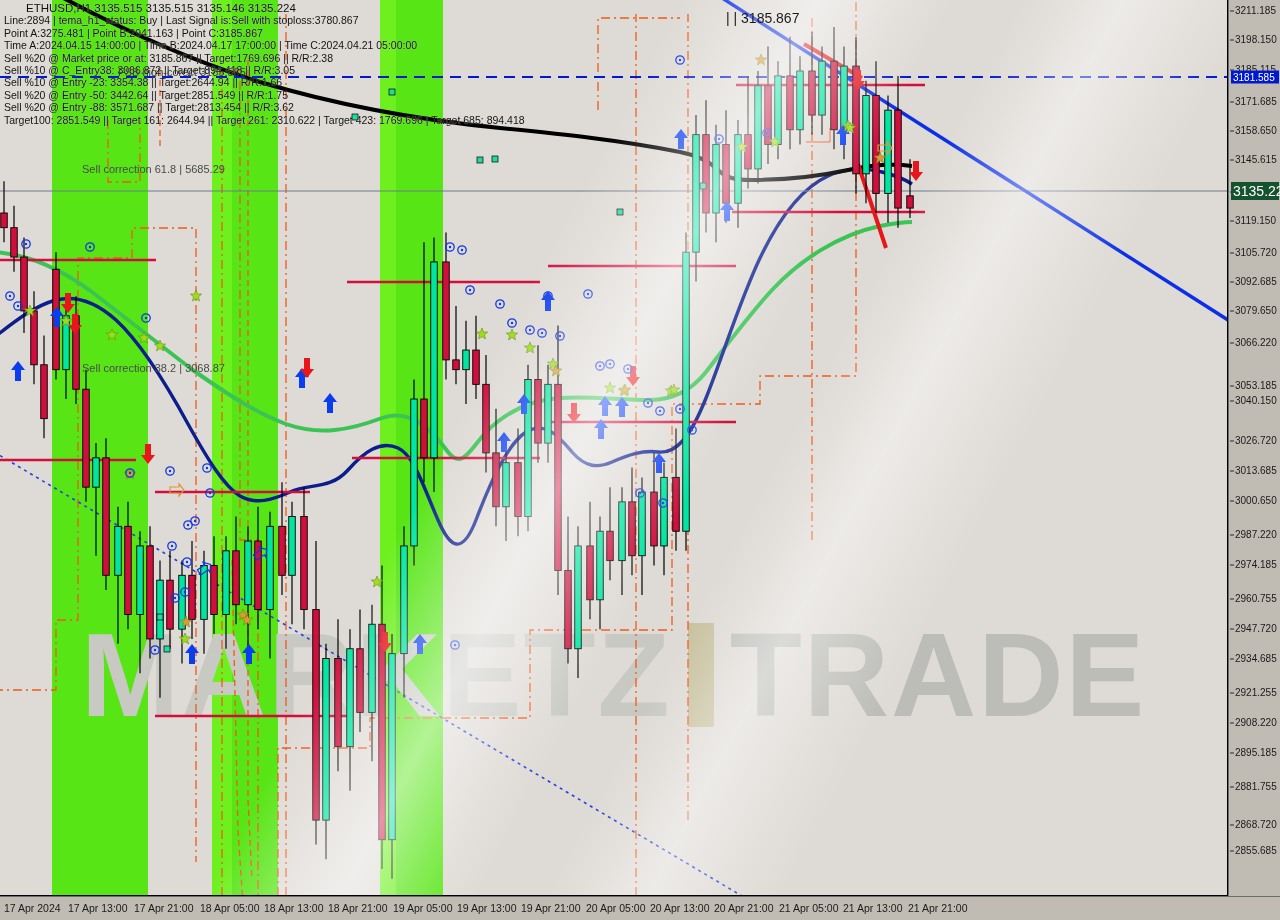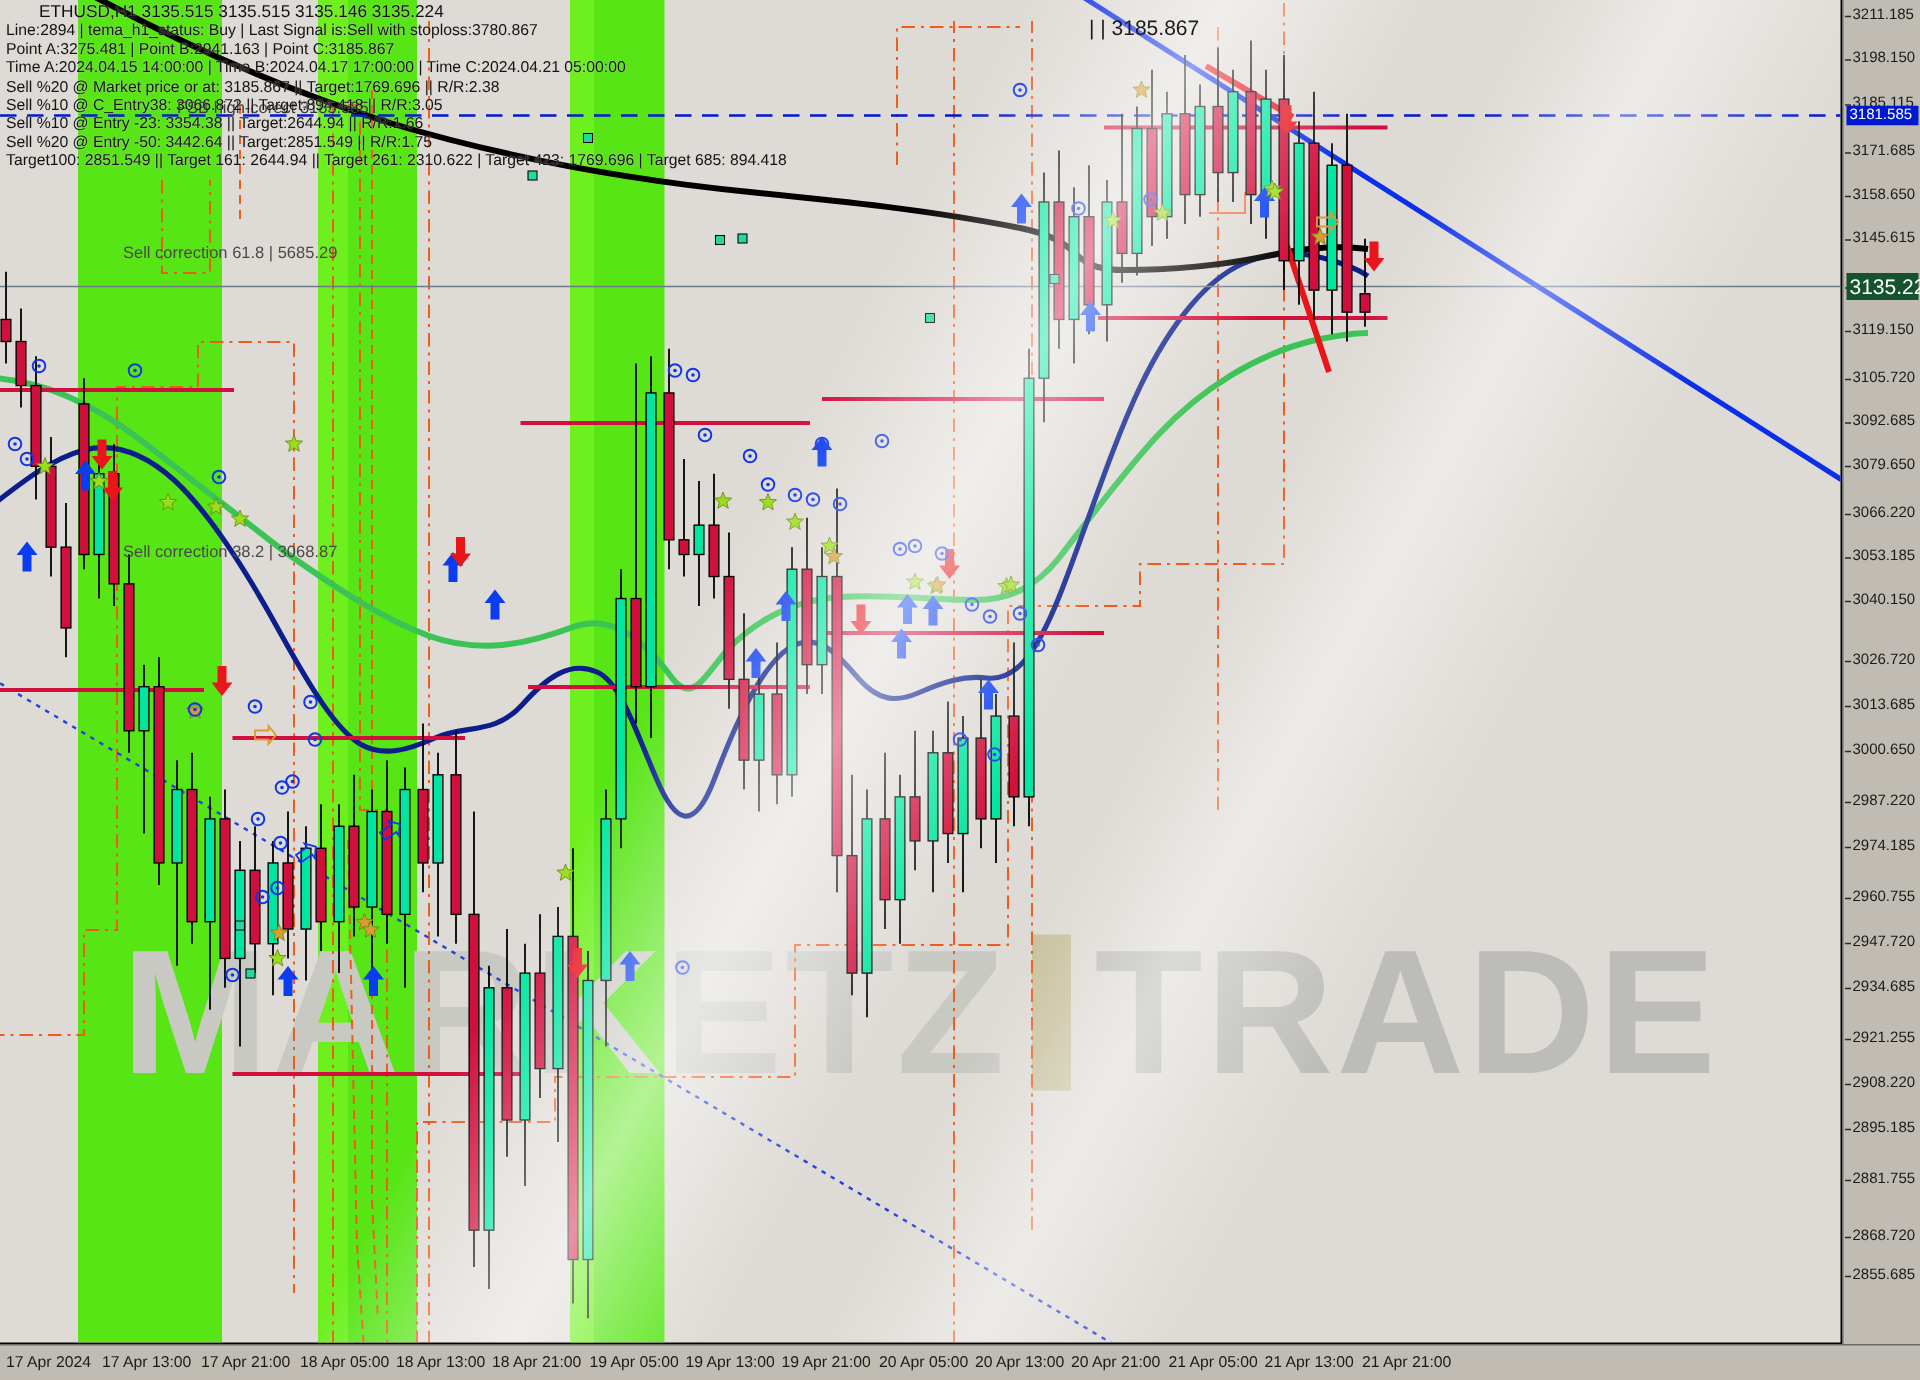--- a/index.html
+++ b/index.html
@@ -538,38 +538,39 @@
 
     <div id="info">
       <div class="sym">ETHUSD,H1  3135.515 3135.515 3135.146 3135.224</div>
       <div>Line:2894 |  tema_h1_status: Buy  |  Last Signal is:Sell with stoploss:3780.867</div>
       <div>Point A:3275.481  |  Point B:2941.163  |  Point C:3185.867</div>
       <div>Time A:2024.04.15 14:00:00  |  Time B:2024.04.17 17:00:00  |  Time C:2024.04.21 05:00:00</div>
       <div>Sell %20 @ Market price or at: 3185.867 ||  Target:1769.696 ||  R/R:2.38</div>
       <div>Sell %10 @ C_Entry38: 3066.872 ||  Target:894.418 ||  R/R:3.05</div>
       <div>Sell %10 @ Entry -23: 3354.38  ||  Target:2644.94 ||  R/R:1.66</div>
       <div>Sell %20 @ Entry -50: 3442.64  ||  Target:2851.549 ||  R/R:1.75</div>
+      <div>Sell %20 @ Entry -88: 3571.687 ||  Target:2813.454 ||  R/R:3.62</div>
       <div>Target100: 2851.549 ||  Target 161: 2644.94 ||  Target 261: 2310.622  |  Target 423: 1769.696  |  Target 685: 894.418</div>
     </div>
   </div>
 
   <div id="yscale">
       <div class="tick" style="top: 10px;">3211.185</div>
       <div class="tick" style="top: 39px;">3198.150</div>
       <div class="tick" style="top: 69px;">3185.115</div>
       <div class="tick" style="top: 101px;">3171.685</div>
       <div class="tick" style="top: 130px;">3158.650</div>
       <div class="tick" style="top: 159px;">3145.615</div>
       <div class="tick" style="top: 191px;">3132.185</div>
       <div class="tick" style="top: 220px;">3119.150</div>
       <div class="tick" style="top: 252px;">3105.720</div>
       <div class="tick" style="top: 281px;">3092.685</div>
       <div class="tick" style="top: 310px;">3079.650</div>
       <div class="tick" style="top: 342px;">3066.220</div>
-      <div class="tick" style="top: 371px; text-align: center;">3053.185</div>
+      <div class="tick" style="top: 385px; text-align: center;">3053.185</div>
       <div class="tick" style="top: 400px;">3040.150</div>
       <div class="tick" style="top: 440px;">3026.720</div>
       <div class="tick" style="top: 470px;">3013.685</div>
       <div class="tick" style="top: 500px;">3000.650</div>
       <div class="tick" style="top: 534px;">2987.220</div>
       <div class="tick" style="top: 564px;">2974.185</div>
       <div class="tick" style="top: 598px;">2960.755</div>
       <div class="tick" style="top: 628px;">2947.720</div>
       <div class="tick" style="top: 658px;">2934.685</div>
       <div class="tick" style="top: 692px;">2921.255</div>

